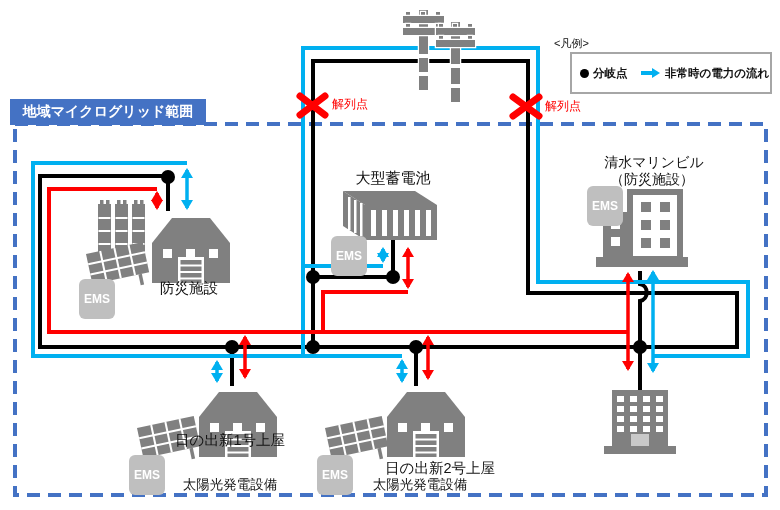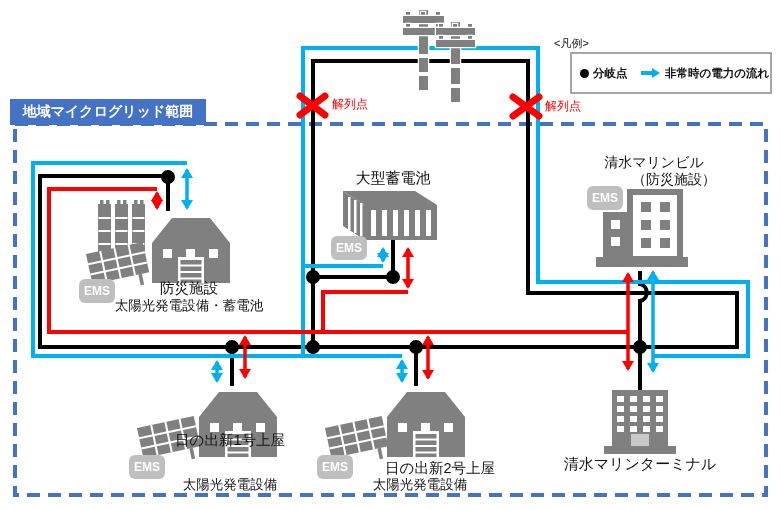--- a/index.html
+++ b/index.html
@@ -23,21 +23,21 @@
   .ltgray{fill:#c9c9c9;}
   .pole{stroke:#fff;stroke-width:2.5;paint-order:stroke;}
 
   
   .lbl{position:absolute;color:#111;font-weight:normal;white-space:nowrap;line-height:1.15;}
   .center{transform:translateX(-50%);text-align:left;}
   .red-lbl{color:var(--emergency_flow,#ff0000);font-size:12px;}
   .title-box{position:absolute;left:10px;top:99px;width:196px;height:26px;
      background:var(--boundary_blue,#4472c4);color:#fff;font-weight:bold;font-size:14px;
      display:flex;align-items:center;justify-content:center;white-space:nowrap;}
-  .ems{position:absolute;width:36px;height:24px;background:var(--ems_gray,#bfbfbf);
+  .ems{position:absolute;width:36px;height:40px;background:var(--ems_gray,#bfbfbf);
      border-radius:6px;color:#fff;font-weight:bold;font-size:12px;
      display:flex;align-items:center;justify-content:center;}
 
   
   .legend-title{position:absolute;left:554px;top:36px;font-size:11px;font-weight:normal;color:#111;white-space:nowrap;}
   .legend{position:absolute;left:570px;top:52px;width:202px;height:42px;background:#fff;
      border:2px solid #a6a6a6;box-sizing:border-box;display:flex;flex-direction:column;
      justify-content:space-evenly;padding:1px 4px;}
   .leg-row{display:flex;align-items:center;font-size:11.5px;font-weight:bold;color:#111;white-space:nowrap;}
   .leg-sym{width:17px;display:flex;align-items:center;justify-content:center;flex:0 0 auto;}
@@ -268,34 +268,32 @@
           <span class="tri"></span>
         </span>
       <span>非常時の電力の流れ</span>
     </div>
   </div>
 
   <div class="lbl red-lbl" style="left:332px;top:98px;">解列点</div>
   <div class="lbl red-lbl" style="left:545px;top:100px;">解列点</div>
 
   <div class="lbl center" style="left:189px;top:280px;font-size:14.5px;">防災施設</div>
-  <div class="lbl center" style="left:189px;top:298px;font-size:13.5px;">太陽光発電設備・蓄電池</div>
 
   <div class="lbl center" style="left:393px;top:169px;font-size:15px;">大型蓄電池</div>
 
   <div class="lbl center" style="left:654px;top:154px;font-size:14px;">清水マリンビル</div>
-  <div class="lbl center" style="left:674px;top:171px;font-size:14px;">（防災施設）</div>
+  <div class="lbl center" style="left:652px;top:171px;font-size:14px;">（防災施設）</div>
 
   <div class="lbl center" style="left:230px;top:432px;font-size:14.5px;">日の出新1号上屋</div>
   <div class="lbl center" style="left:230px;top:477px;font-size:13.5px;">太陽光発電設備</div>
 
   <div class="lbl center" style="left:440px;top:460px;font-size:14.5px;">日の出新2号上屋</div>
   <div class="lbl center" style="left:420px;top:477px;font-size:13.5px;">太陽光発電設備</div>
 
-  <div class="lbl center" style="left:640px;top:455px;font-size:15px;">清水マリンターミナル</div>
 
   <div class="ems" style="left:79px;top:279px;">EMS</div>
   <div class="ems" style="left:331px;top:236px;">EMS</div>
   <div class="ems" style="left:587px;top:186px;">EMS</div>
   <div class="ems" style="left:129px;top:455px;">EMS</div>
   <div class="ems" style="left:317px;top:455px;">EMS</div>
 
 </div>
 
 </body></html>

